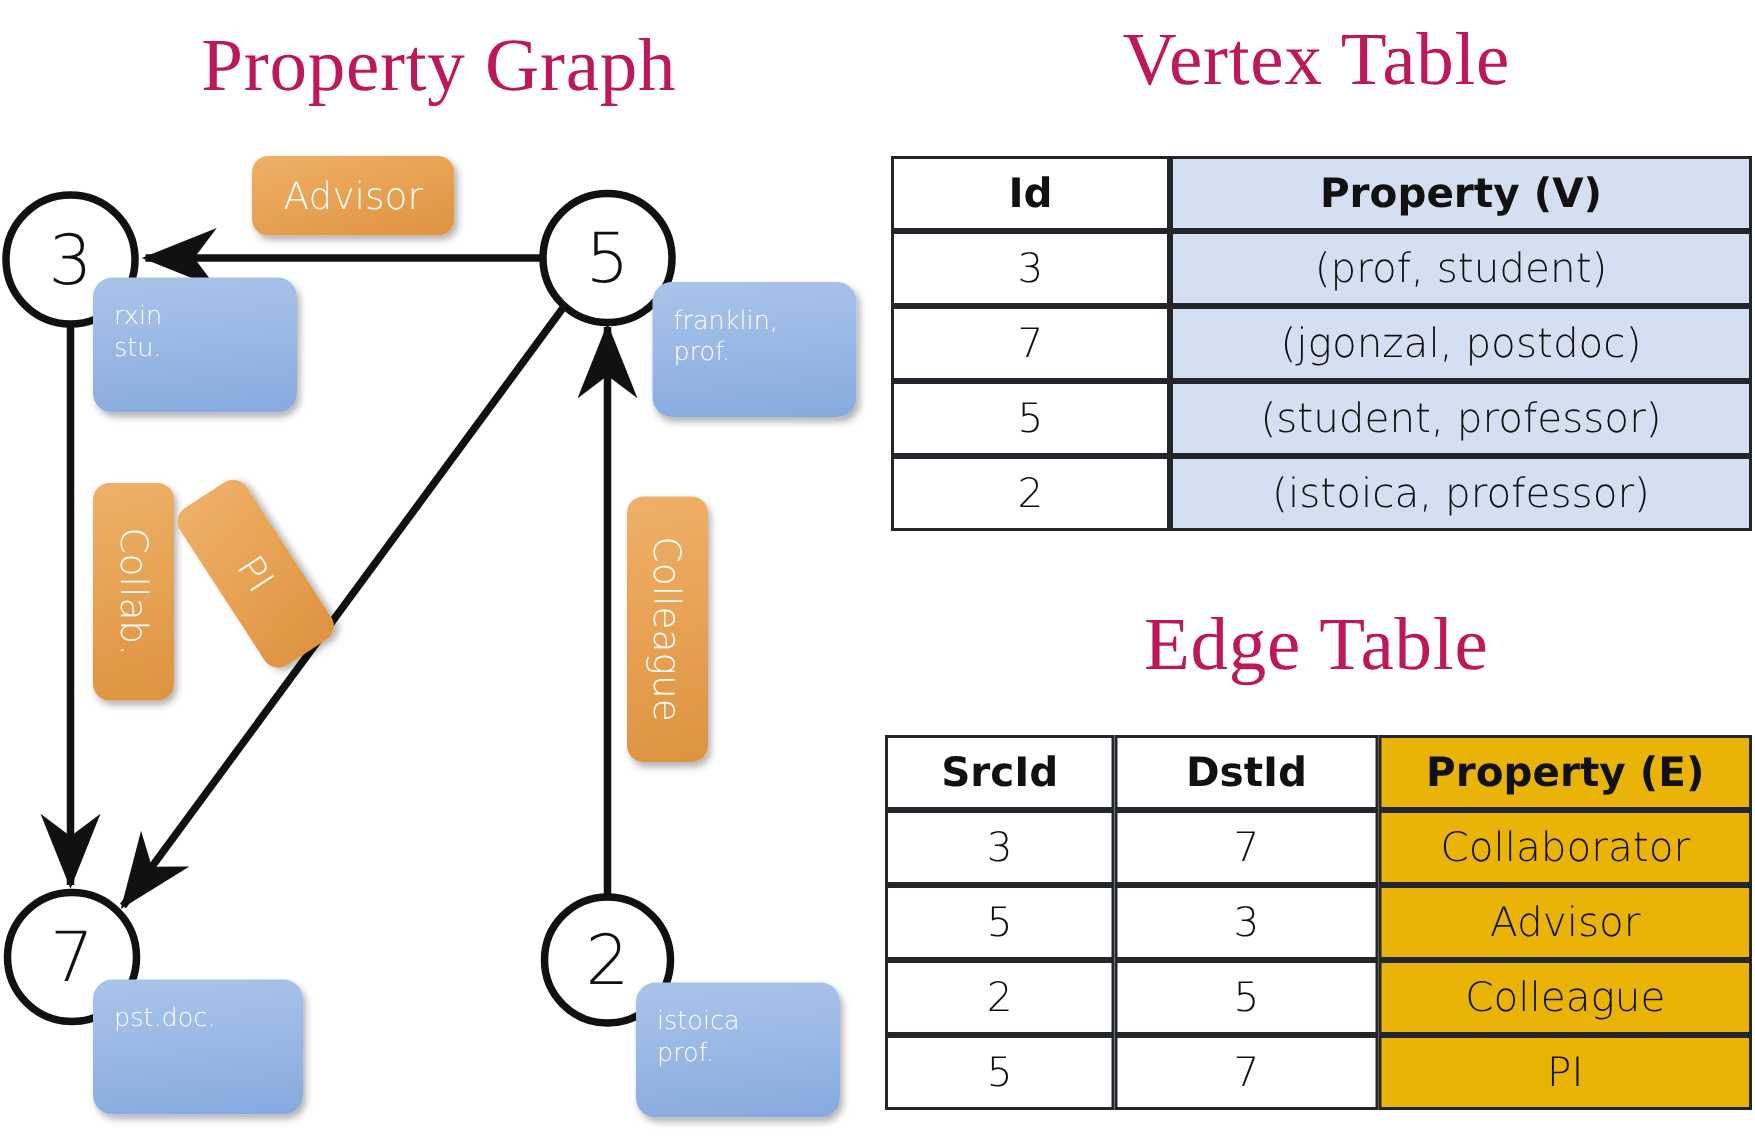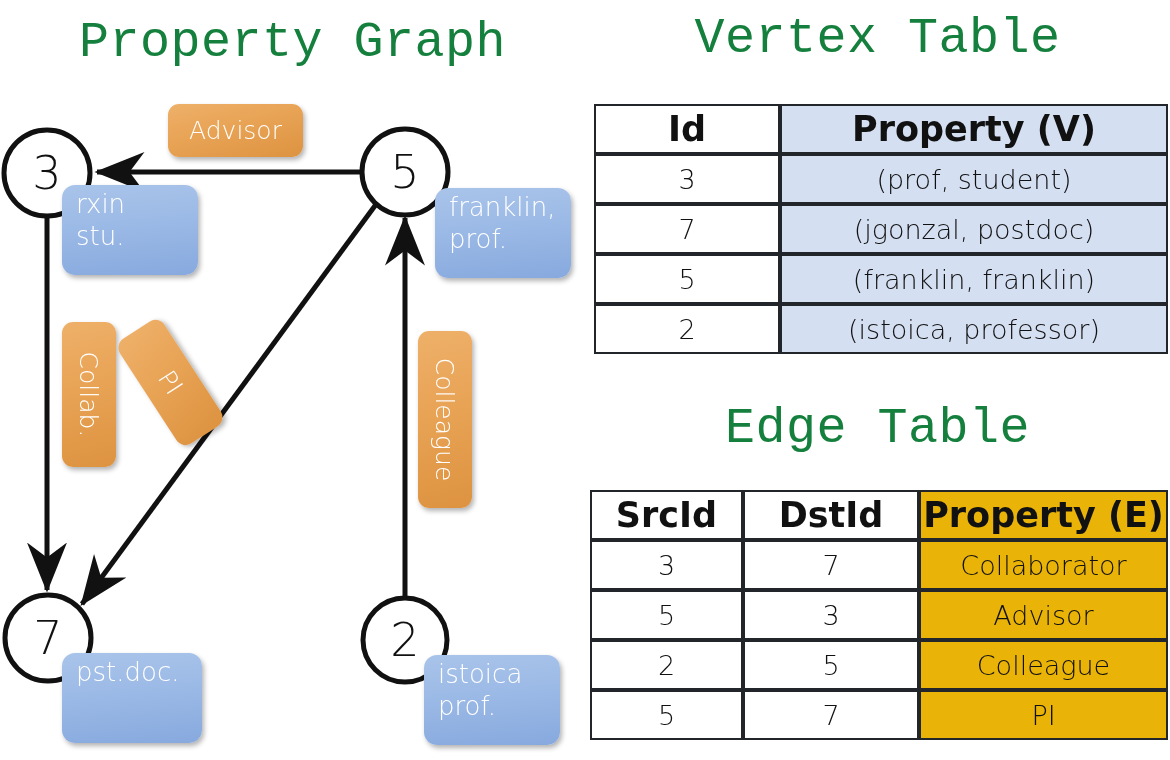--- a/index.html
+++ b/index.html
@@ -18,25 +18,25 @@
   .stage {
     position: absolute;
     left: 0; top: 0;
     width: 1170px;
     height: 760px;
   }
 
   
   .title {
     position: absolute;
-    font-family: Liberation Mono, monospace;
+    font-family: Liberation Serif, serif;
     font-weight: 300;
     font-size: 50px;
     letter-spacing: 0.5px;
-    color: #15803d;
+    color: #be185d;
     white-space: nowrap;
     text-align: center;
   }
   #title-property-graph { left: 0;   top: 14px;  width: 585px; }
   #title-vertex-table   { left: 585px; top: 10px; width: 585px; }
   #title-edge-table     { left: 585px; top: 400px; width: 585px; }
 
   
   #graph-svg {
     position: absolute;
@@ -59,23 +59,23 @@
 
   
   .vbox {
     position: absolute;
     border-radius: 13px;
     background: linear-gradient(175deg, #a9c4ea 0%, #9cbae6 42%, #87a9de 100%);
     box-shadow: 2px 3px 5px rgba(0,0,0,0.30);
     color: #ffffff;
     font-family: "DejaVu Sans", sans-serif;
     font-weight: 300;
-    font-size: 26px;
+    font-size: 17px;
     line-height: 1.22;
-    padding: 4px 0 0 14px;
+    padding: 16px 0 0 14px;
     box-sizing: border-box;
     overflow: hidden;
   }
   .vbox span { display: block; white-space: nowrap; }
 
   
   .ebox {
     position: absolute;
     border-radius: 11px;
     background: linear-gradient(165deg, #eeb069 0%, #e8a355 45%, #dd9340 100%);
@@ -104,21 +104,21 @@
     border: 2px solid #22262b;
     font-family: "DejaVu Sans", sans-serif;
     font-weight: 300;
     font-size: 27px;
     text-align: center;
     color: #111;
     padding: 0;
     height: 46px;
     background: #ffffff;
   }
-  .tbl td.hd { font-weight: 700; font-size: 35px; }
+  .tbl td.hd { font-weight: 700; font-size: 27px; }
   .tbl td.blue { background: #d4dff2; }
   .tbl td.peach { background: #eab308; }
 
   #vertex-table { left: 594px; top: 104px; width: 574px; }
   #edge-table   { left: 590px; top: 490px; width: 578px; }
 </style>
 </head>
 <body>
 
 <div class="stage">
@@ -201,21 +201,21 @@
       <tr>
         <td>3</td>
         <td class="blue">(prof, student)</td>
       </tr>
       <tr>
         <td>7</td>
         <td class="blue">(jgonzal, postdoc)</td>
       </tr>
       <tr>
         <td>5</td>
-        <td class="blue">(franklin, franklin)</td>
+        <td class="blue">(student, professor)</td>
       </tr>
       <tr>
         <td>2</td>
         <td class="blue">(istoica, professor)</td>
       </tr>
     </tbody>
   </table>
 
   <table class="tbl" id="edge-table">
     <colgroup>

